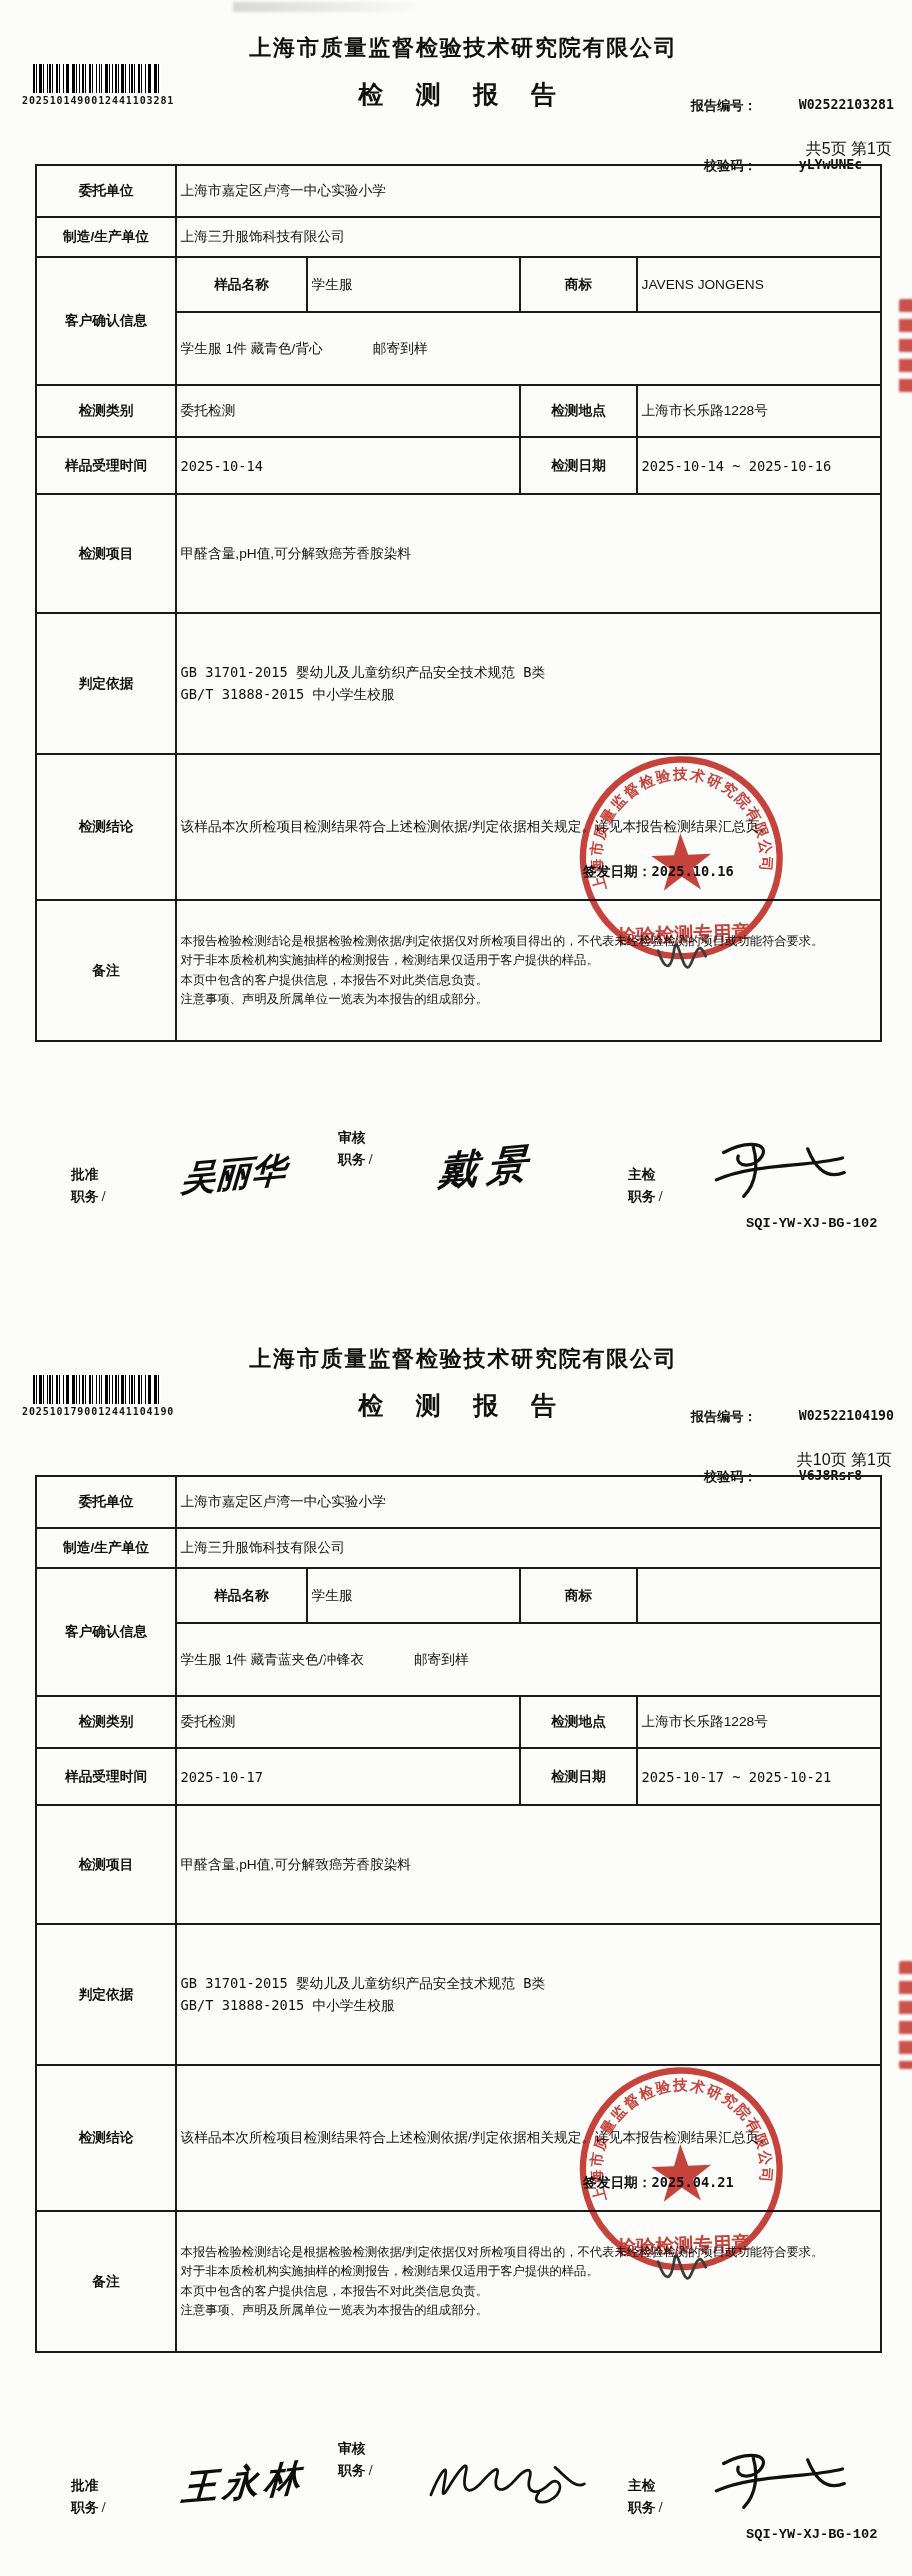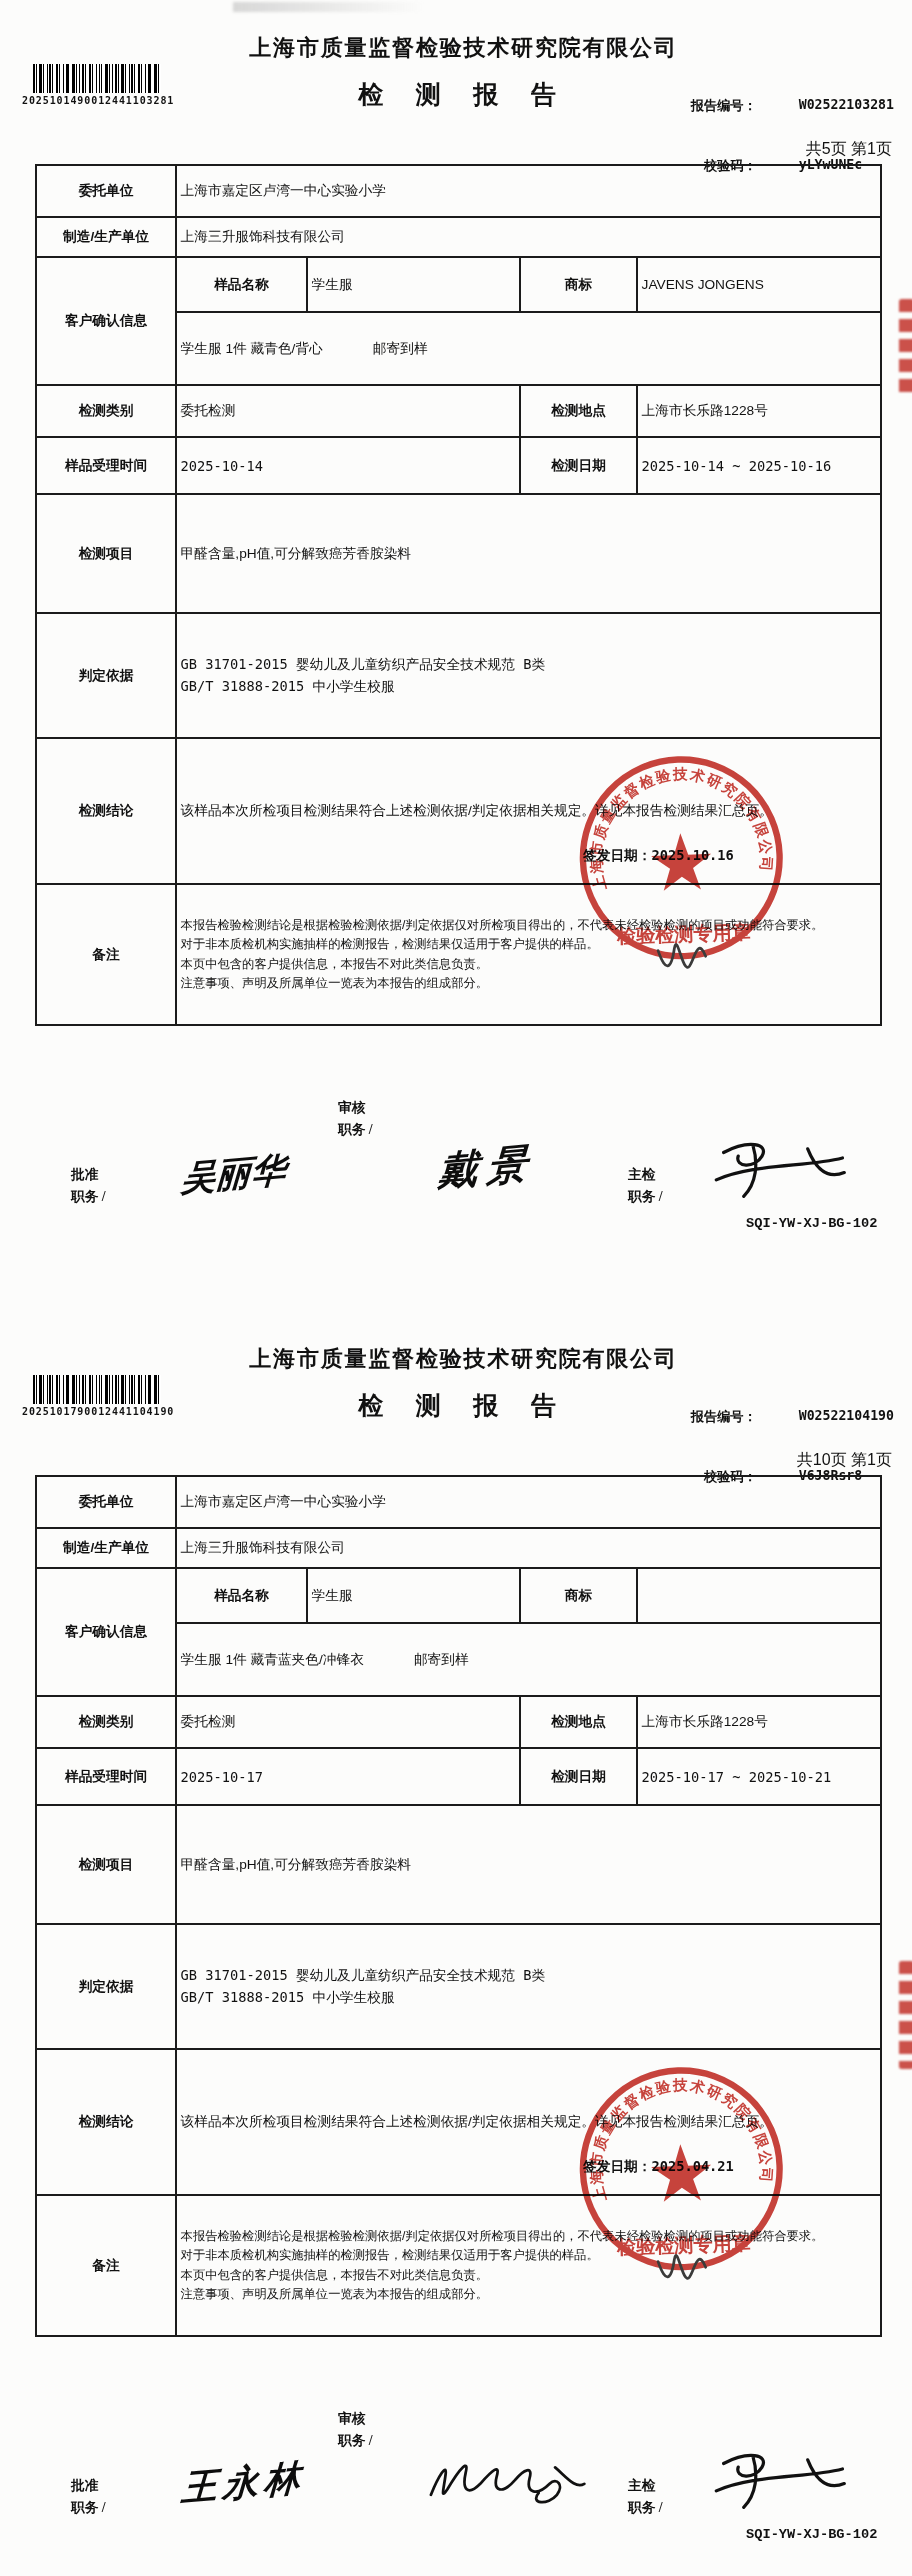--- a/index.html
+++ b/index.html
@@ -46,21 +46,21 @@
     position:absolute; left:35px; top:164px; width:846px;
     border-collapse:collapse; table-layout:fixed;
   }
   table.report-table td {
     border:2.3px solid #1b1b1b; font-size:13.7px; padding:1.8px 3.6px;
     vertical-align:middle; overflow:hidden;
   }
   td.lbl { text-align:center; font-weight:bold; }
   td.val { padding-left:14.6px; }
   tr.h46{height:52px} tr.h44{height:40px} tr.h60{height:55px} tr.h80{height:73px}
-  tr.h62{height:57px} tr.h130{height:119px} tr.h190{height:125px}
+  tr.h62{height:57px} tr.h130{height:119px} tr.h190{height:141px}
   tr.h160{height:146px} tr.h155{height:141px}
   td.top-align { vertical-align:top; padding-top:18px; }
   .mono { font-family:"DejaVu Sans Mono","Liberation Mono",monospace; }
   .desc-tail { margin-left:50px; }
   .basis-line { line-height:1.6; }
   td.concl-cell { position:relative; vertical-align:top; padding-top:38px; }
   .issue-line { position:absolute; left:406px; top:108px; font-weight:bold; font-size:13.7px; white-space:nowrap; }
   .remarks div { font-size:12.3px; line-height:1.55; }
 
   
@@ -88,21 +88,21 @@
     font-style:italic; font-weight:bold; color:#0d0d0d;
     transform:rotate(-5deg) skewX(-8deg); white-space:nowrap;
   }
   .sig-svg { position:absolute; }
   .doc-code {
     position:absolute; left:746px; top:1216px;
     font-family:"Liberation Mono","DejaVu Sans Mono",monospace;
     font-weight:bold; font-size:13.7px;
   }
   .pos-approve-lbl { left:71px;  top:1164px; }
-  .pos-review-lbl  { left:338px; top:1097px; }
+  .pos-review-lbl  { left:338px; top:1127px; }
   .pos-chief-lbl   { left:616px; top:1164px;margin-left:12px; }
 </style>
 </head>
 <body>
 
 <div class="page">
   <div class="smudge"></div>
 
   <section class="report" id="report-1">
     <div class="company-title">上海市质量监督检验技术研究院有限公司</div>

